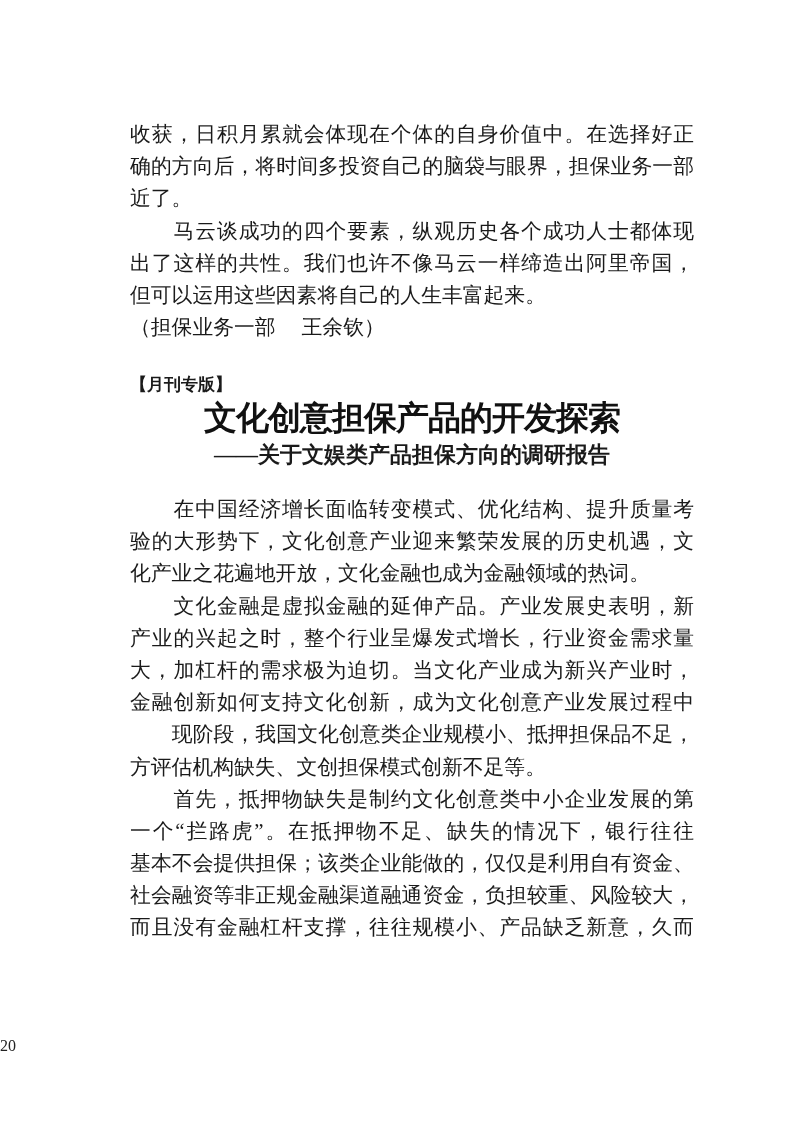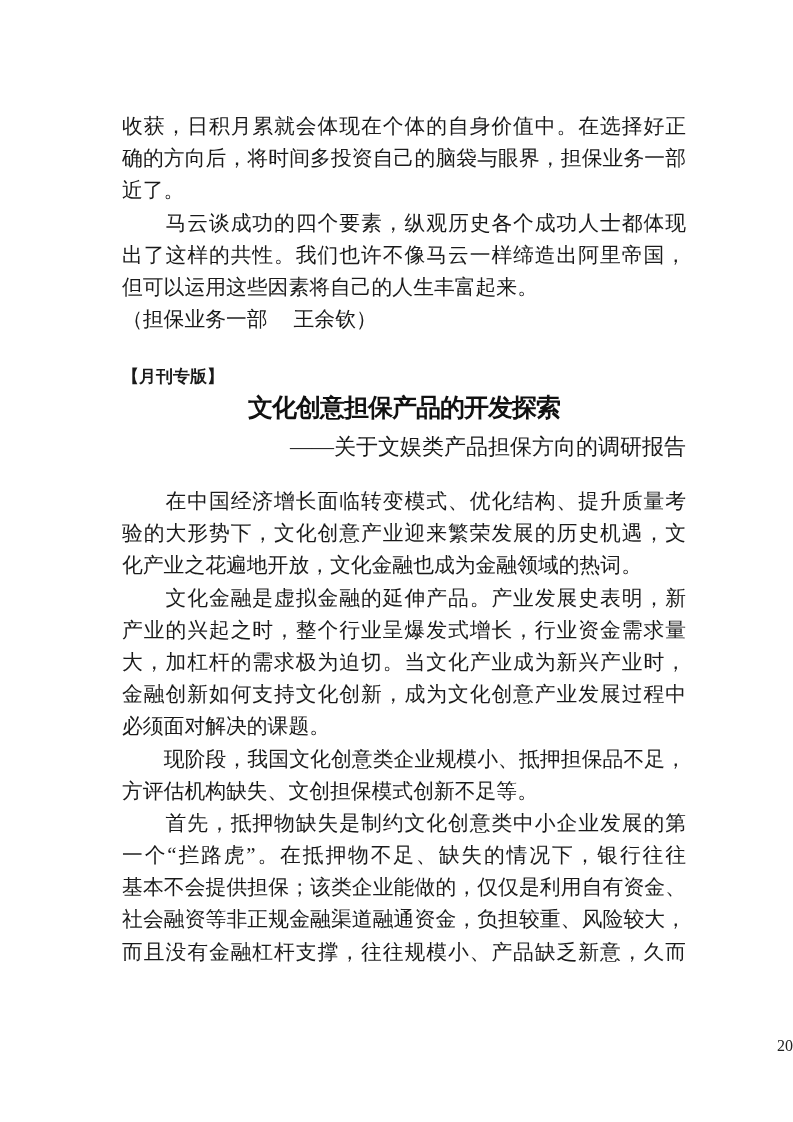--- a/index.html
+++ b/index.html
@@ -11,21 +11,21 @@
     color: #1a1a1a;
     overflow: hidden;
   }
   .sheet { position: absolute; inset: 0; background: #ffffff; }
 
   
   .col {
     position: absolute;
     left: 118px;
     width: 564px;
-    margin: 4px;
+    margin: 12px;
   }
 
   
   .line {
     font-size: 20.8px;
     line-height: 32.2px;
     height: 32.2px;
     overflow: hidden;
     color: #1a1a1a;
   }
@@ -34,41 +34,41 @@
   .line.right { text-align: left; padding-right: 12px; box-sizing: border-box; }
 
   .section-tag {
     font-size: 17px;
     font-weight: 700;
     line-height: 30px;
     text-align: left;
     font-family: "Liberation Serif", serif;
   }
   .article-title {
-    font-size: 25px;
+    font-size: 33px;
     font-weight: 700;
     letter-spacing: -1px;
     line-height: 36px;
     text-align: center;
-    font-family: Liberation Mono, monospace;
+    font-family: Liberation Serif, serif;
     color: #111;
   }
   .article-subtitle {
     font-size: 22px;
-    font-weight: 400;
+    font-weight: 700;
     line-height: 30px;
-    text-align: right;
+    text-align: center;
     font-family: "Liberation Serif", serif;
   }
   .page-number {
     position: absolute;
     top: 1037px;
     left: 0;
     width: 100%;
-    text-align: right;
+    text-align: left;
     font-size: 16px;
     font-family: "Liberation Serif", serif;
     color: #222;
   }
 </style>
 </head>
 <body>
 
 <div class="sheet">
 
@@ -96,21 +96,20 @@
     <div>
         <div class="line j">　　在中国经济增长面临转变模式、优化结构、提升质量考</div>
         <div class="line j">验的大形势下，文化创意产业迎来繁荣发展的历史机遇，文</div>
         <div class="line l">化产业之花遍地开放，文化金融也成为金融领域的热词。</div>
       </div>
     <div>
         <div class="line j">　　文化金融是虚拟金融的延伸产品。产业发展史表明，新</div>
         <div class="line j">产业的兴起之时，整个行业呈爆发式增长，行业资金需求量</div>
         <div class="line j">大，加杠杆的需求极为迫切。当文化产业成为新兴产业时，</div>
         <div class="line j">金融创新如何支持文化创新，成为文化创意产业发展过程中</div>
-        <div class="line l">必须面对解决的课题。</div>
       </div>
     <div>
         <div class="line j">　　现阶段，我国文化创意类企业规模小、抵押担保品不足，</div>
         <div class="line l">方评估机构缺失、文创担保模式创新不足等。</div>
       </div>
     <div>
         <div class="line j">　　首先，抵押物缺失是制约文化创意类中小企业发展的第</div>
         <div class="line j">一个“拦路虎”。在抵押物不足、缺失的情况下，银行往往</div>
         <div class="line j">基本不会提供担保；该类企业能做的，仅仅是利用自有资金、</div>
         <div class="line j">社会融资等非正规金融渠道融通资金，负担较重、风险较大，</div>

